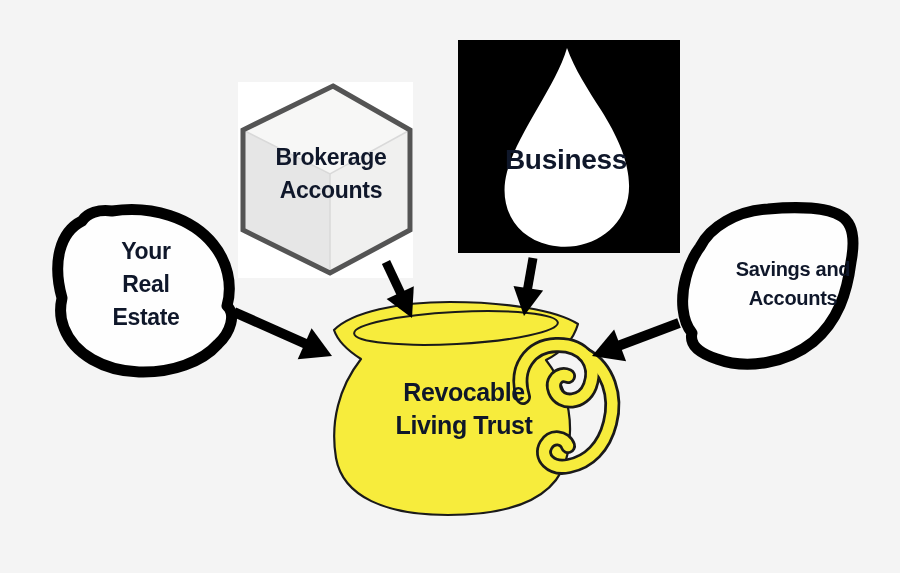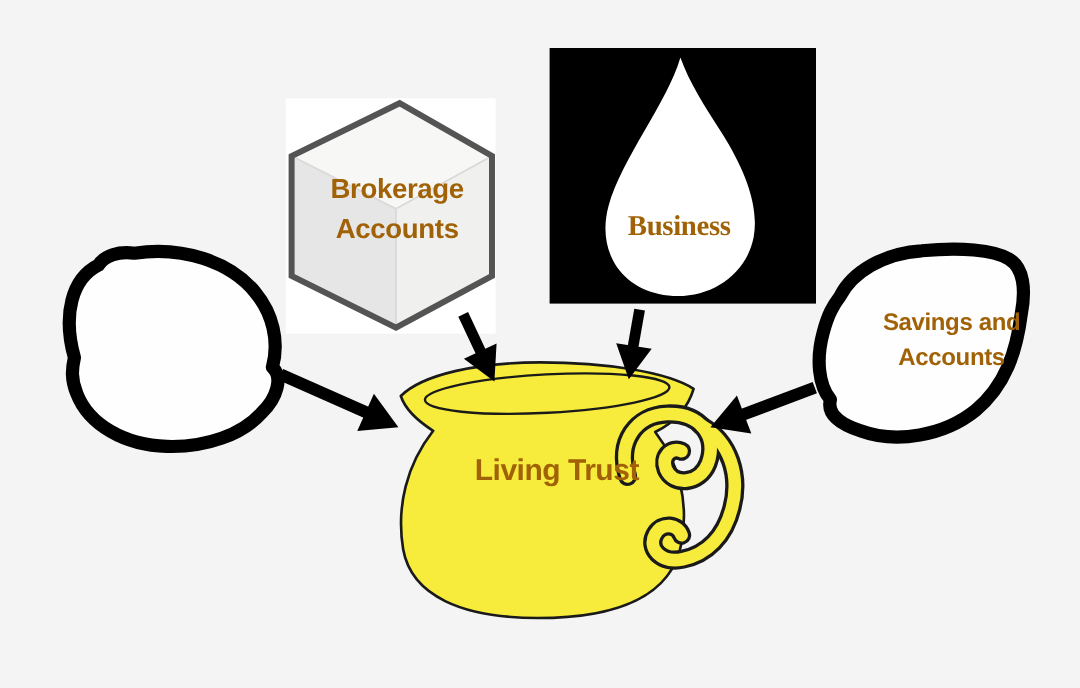--- a/index.html
+++ b/index.html
@@ -7,30 +7,30 @@
     position:relative;
     width:900px;height:573px;
     background:#f4f4f4;
     overflow:hidden;
     font-family:"Liberation Sans", sans-serif;
   }
   .stage svg{position:absolute;left:0;top:0;}
   .label{
     position:absolute;
     font-weight:700;
-    color:#a16207;
+    color:#0f172a;
     letter-spacing:-0.3px;
     white-space:nowrap;
   }
   .label .ln{display:block;}
   .center{text-align:center;}
   .left{text-align:center;}
   #lbl-real{left:66px;top:235px;width:160px;font-size:23px;line-height:33px;}
   #lbl-brokerage{left:251px;top:141px;width:160px;font-size:23px;line-height:33px;}
-  #lbl-business{left:486px;top:171px;width:160px;font-size:24px;line-height:36px;font-family:Liberation Serif, serif;}
+  #lbl-business{left:486px;top:142px;width:160px;font-size:28px;line-height:36px;}
   #lbl-savings{left:708px;top:255px;width:170px;font-size:20px;line-height:29px;}
   #lbl-trust{left:369px;top:376px;width:190px;font-size:25px;line-height:33px;letter-spacing:-0.4px;}
 </style>
 </head>
 <body>
 
 <div class="stage">
 
   <svg width="900" height="573" viewBox="0 0 900 573">
 
@@ -106,32 +106,38 @@
         <line x1="533" y1="258" x2="527" y2="292" style="stroke-width:9"></line>
         <polygon points="524,316 513.5,286.0 543.1,290.6" style="stroke:none"></polygon>
       </g>
       <g>
         <line x1="679" y1="323" x2="618" y2="346" style="stroke-width:10"></line>
         <polygon points="592,356 614.1,329.5 626.1,361.3" style="stroke:none"></polygon>
       </g>
     </g>
   </svg>
 
+  <div class="label center" id="lbl-real">
+    <span class="ln">Your</span>
+    <span class="ln">Real</span>
+    <span class="ln">Estate</span>
+  </div>
 
   <div class="label center" id="lbl-brokerage">
     <span class="ln">Brokerage</span>
     <span class="ln">Accounts</span>
   </div>
 
   <div class="label center" id="lbl-business">
     <span class="ln">Business</span>
   </div>
 
   <div class="label left" id="lbl-savings">
     <span class="ln">Savings and</span>
     <span class="ln">Accounts</span>
   </div>
 
   <div class="label left" id="lbl-trust">
+    <span class="ln">Revocable</span>
     <span class="ln">Living Trust</span>
   </div>
 
 </div>
 
 </body></html>

